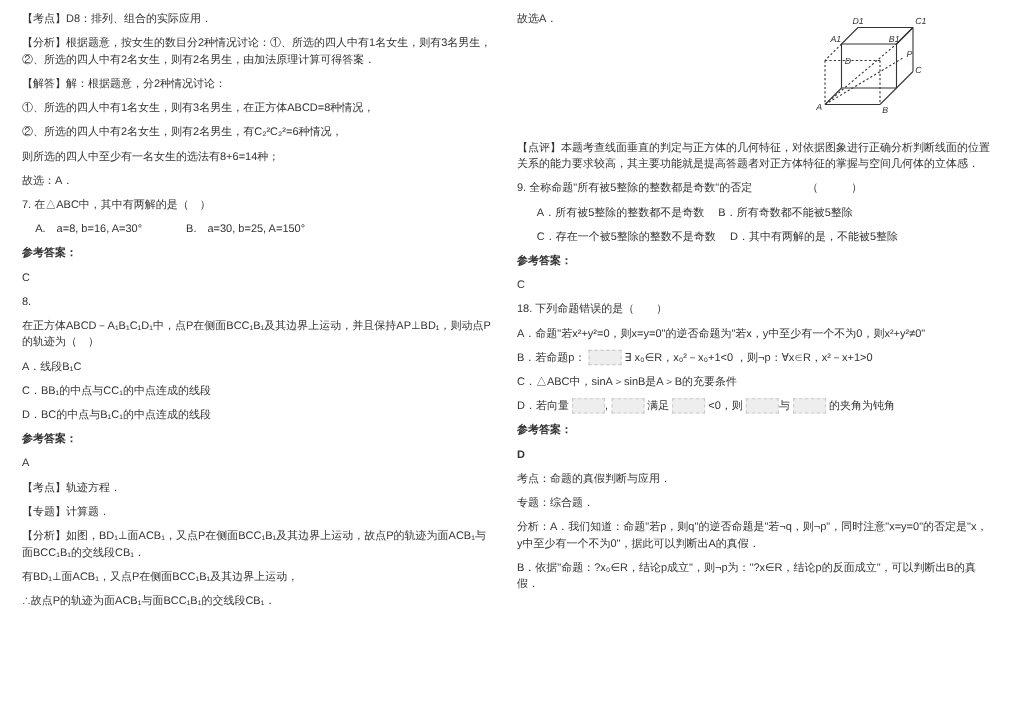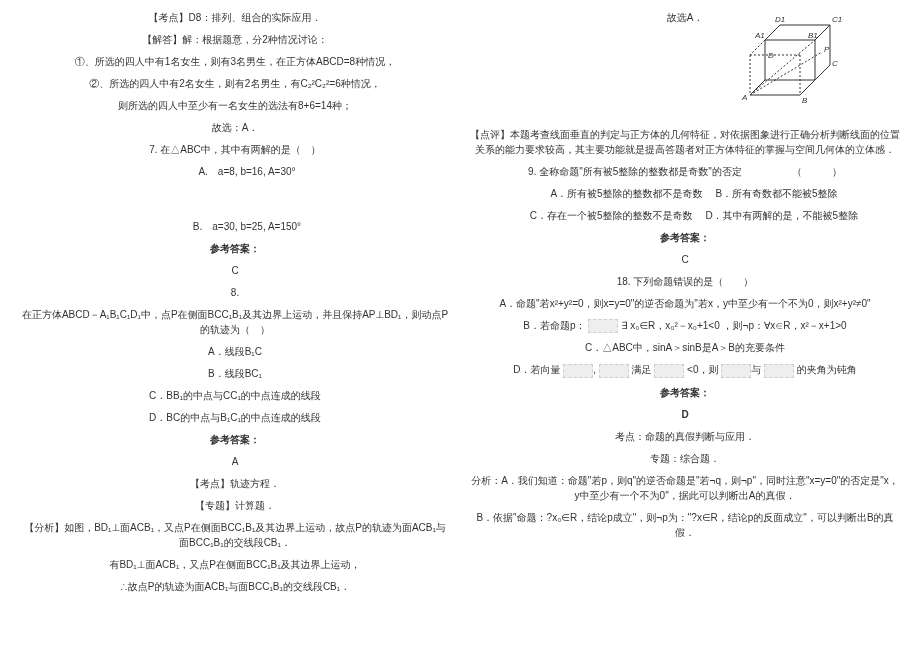--- a/index.html
+++ b/index.html
@@ -10,65 +10,64 @@
       font-family: "SimSun", "Microsoft YaHei", sans-serif;
       font-size: 10px;
       color: #333;
       display: flex;
       overflow: hidden;
     }
     .column {
       width: 50%;
       padding: 10px 20px;
       position: relative;
-      text-align: center;
     }
     .col-left { padding-right: 10px; }
     .col-right { padding-left: 10px; }
     .line { margin-bottom: 7px; line-height: 1.5; }
     .indent { padding-left: 18px; }
     .answer-label { font-weight: bold; }
     .diagram {
       position: absolute;
       top: 10px;
       right: 60px;
       width: 120px;
       height: 100px;
     }
-    .opts { display: flex; gap: 40px; margin-left: 24px; flex-direction: column; }
+    .opts { display: flex; gap: 40px; margin-left: 12px; }
     .formula-img {
       display: inline-block;
       width: 30px;
       height: 14px;
       background: #eee;
       vertical-align: middle;
       border: 1px dashed #ccc;
     }
   </style>
 </head>
 <body>
 
 <div class="column col-left">
   <div class="line">【考点】D8：排列、组合的实际应用．</div>
+  <div class="line">【分析】根据题意，按女生的数目分2种情况讨论：①、所选的四人中有1名女生，则有3名男生，②、所选的四人中有2名女生，则有2名男生，由加法原理计算可得答案．</div>
   <div class="line">【解答】解：根据题意，分2种情况讨论：</div>
   <div class="line">①、所选的四人中有1名女生，则有3名男生，在正方体ABCD=8种情况，</div>
   <div class="line">②、所选的四人中有2名女生，则有2名男生，有C₂²C₂²=6种情况，</div>
   <div class="line">则所选的四人中至少有一名女生的选法有8+6=14种；</div>
   <div class="line">故选：A．</div>
   <div class="line">7. 在△ABC中，其中有两解的是（　）</div>
   <div class="line opts">
     <span>A.　a=8, b=16, A=30°</span>
     <span>B.　a=30, b=25, A=150°</span>
   </div>
   <div class="line answer-label">参考答案：</div>
   <div class="line">C</div>
   <div class="line">8.</div>
   <div class="line">在正方体ABCD－A₁B₁C₁D₁中，点P在侧面BCC₁B₁及其边界上运动，并且保持AP⊥BD₁，则动点P的轨迹为（　）</div>
   <div class="line">A．线段B₁C</div>
-  <div class="line">B．线段BC₁</div>
   <div class="line">C．BB₁的中点与CC₁的中点连成的线段</div>
   <div class="line">D．BC的中点与B₁C₁的中点连成的线段</div>
   <div class="line answer-label">参考答案：</div>
   <div class="line">A</div>
   <div class="line">【考点】轨迹方程．</div>
   <div class="line">【专题】计算题．</div>
   <div class="line">【分析】如图，BD₁⊥面ACB₁，又点P在侧面BCC₁B₁及其边界上运动，故点P的轨迹为面ACB₁与面BCC₁B₁的交线段CB₁．</div>
   <div class="line">有BD₁⊥面ACB₁，又点P在侧面BCC₁B₁及其边界上运动，</div>
   <div class="line">∴故点P的轨迹为面ACB₁与面BCC₁B₁的交线段CB₁．</div>
 </div>

